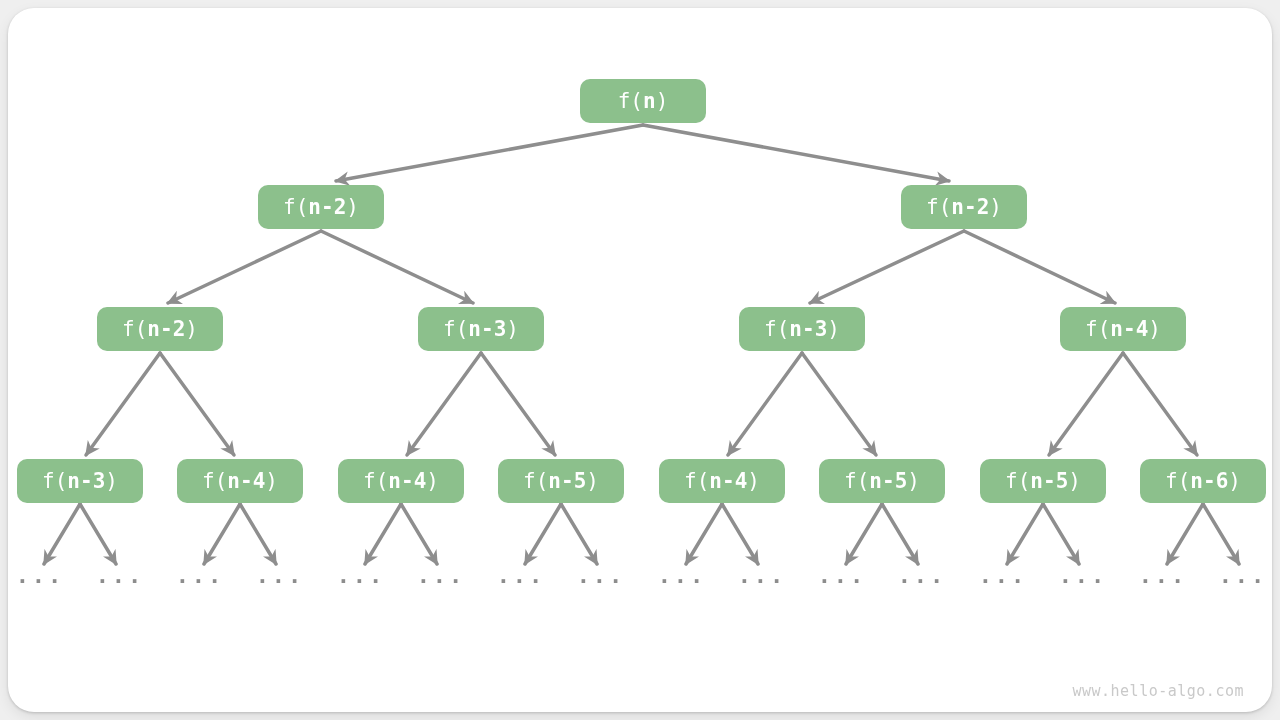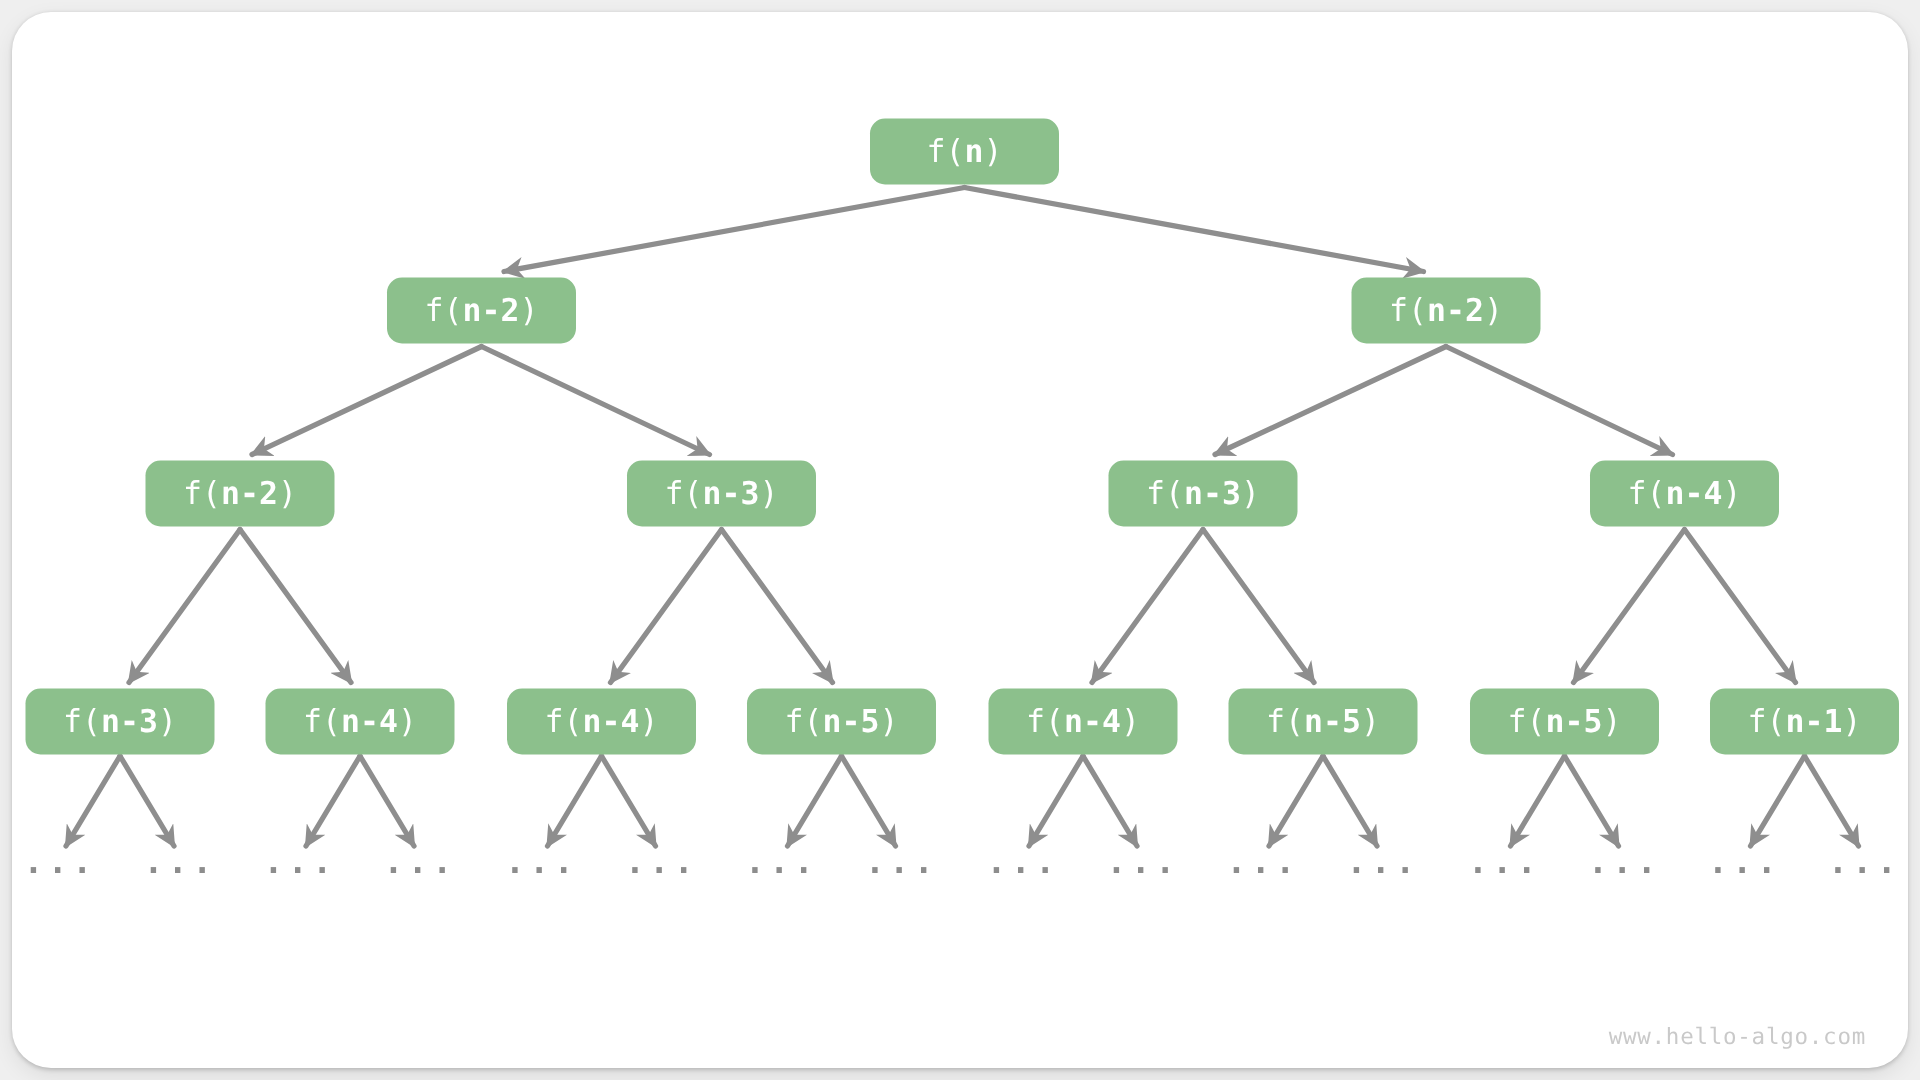--- a/index.html
+++ b/index.html
@@ -115,21 +115,21 @@
 <div class="node" style="left:739px;top:307px"><span>f(</span><span class="arg">n-3</span><span>)</span></div>
 <div class="node" style="left:1060px;top:307px"><span>f(</span><span class="arg">n-4</span><span>)</span></div>
 
 <div class="node" style="left:17px;top:459px"><span>f(</span><span class="arg">n-3</span><span>)</span></div>
 <div class="node" style="left:177px;top:459px"><span>f(</span><span class="arg">n-4</span><span>)</span></div>
 <div class="node" style="left:338px;top:459px"><span>f(</span><span class="arg">n-4</span><span>)</span></div>
 <div class="node" style="left:498px;top:459px"><span>f(</span><span class="arg">n-5</span><span>)</span></div>
 <div class="node" style="left:659px;top:459px"><span>f(</span><span class="arg">n-4</span><span>)</span></div>
 <div class="node" style="left:819px;top:459px"><span>f(</span><span class="arg">n-5</span><span>)</span></div>
 <div class="node" style="left:980px;top:459px"><span>f(</span><span class="arg">n-5</span><span>)</span></div>
-<div class="node" style="left:1140px;top:459px"><span>f(</span><span class="arg">n-1</span><span>)</span></div>
+<div class="node" style="left:1140px;top:459px"><span>f(</span><span class="arg">n-6</span><span>)</span></div>
 
 <div class="dots" style="left:0px">...</div>
 <div class="dots" style="left:80px">...</div>
 <div class="dots" style="left:160px">...</div>
 <div class="dots" style="left:240px">...</div>
 <div class="dots" style="left:321px">...</div>
 <div class="dots" style="left:401px">...</div>
 <div class="dots" style="left:481px">...</div>
 <div class="dots" style="left:561px">...</div>
 <div class="dots" style="left:642px">...</div>

